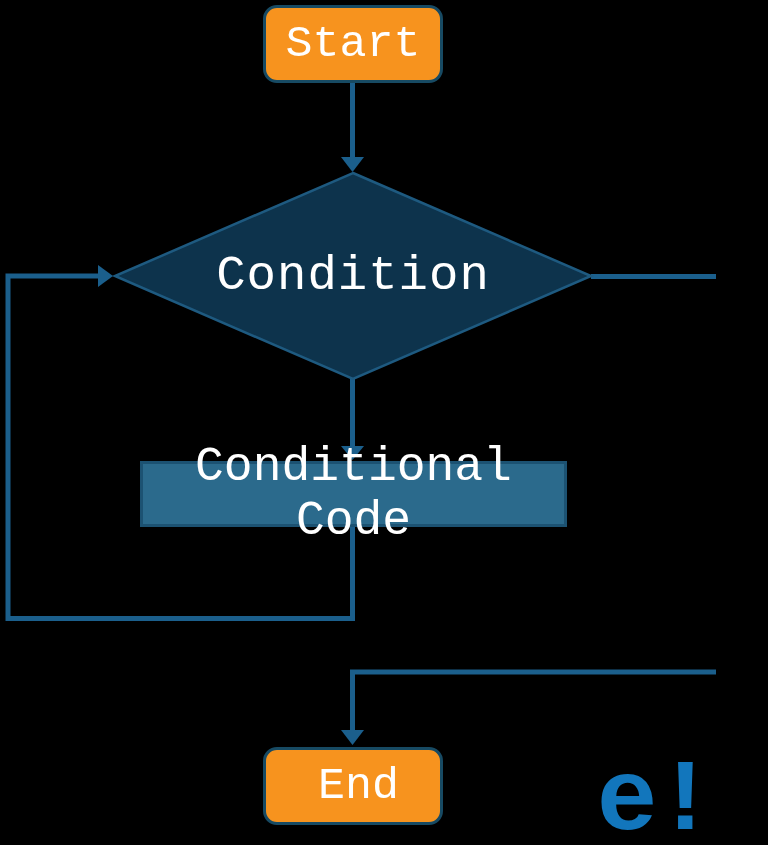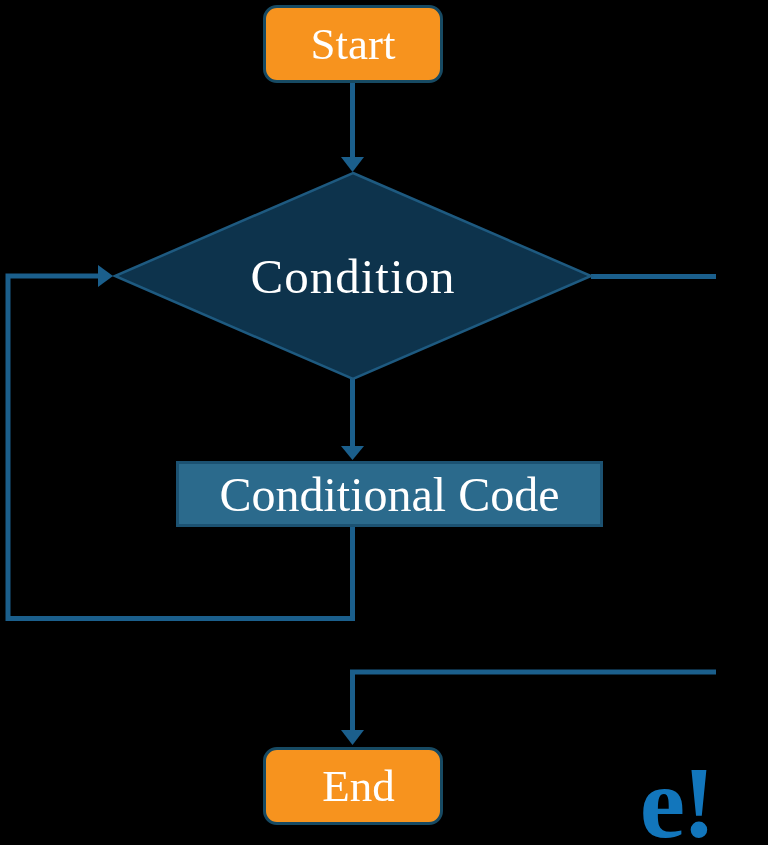--- a/index.html
+++ b/index.html
@@ -6,21 +6,21 @@
     margin: 0;
     padding: 0;
     background: #000000;
   }
   #canvas {
     position: relative;
     width: 716px;
     height: 845px;
     background: #000000;
     overflow: hidden;
-    font-family: Liberation Serif, serif;
+    font-family: Liberation Mono, monospace;
     text-align: center;
   }
   #wires {
     position: absolute;
     left: 0;
     top: 0;
     width: 768px;
     height: 845px;
   }
   .node {
@@ -50,21 +50,20 @@
     letter-spacing: 1px;
   }
   #conditional-code-node {
     left: 140px;
     top: 461px;
     width: 427px;
     height: 66px;
     background: #2b6a8c;
     border: 3px solid #1c5272;
     font-size: 48px;
-    margin-left: 36px;
   }
   #brand-logo {
     position: absolute;
     right: 3px;
     bottom: 2px;
     color: #1276bc;
     font-size: 102px;
     font-weight: 700;
     line-height: 0.78;
     letter-spacing: -3px;

